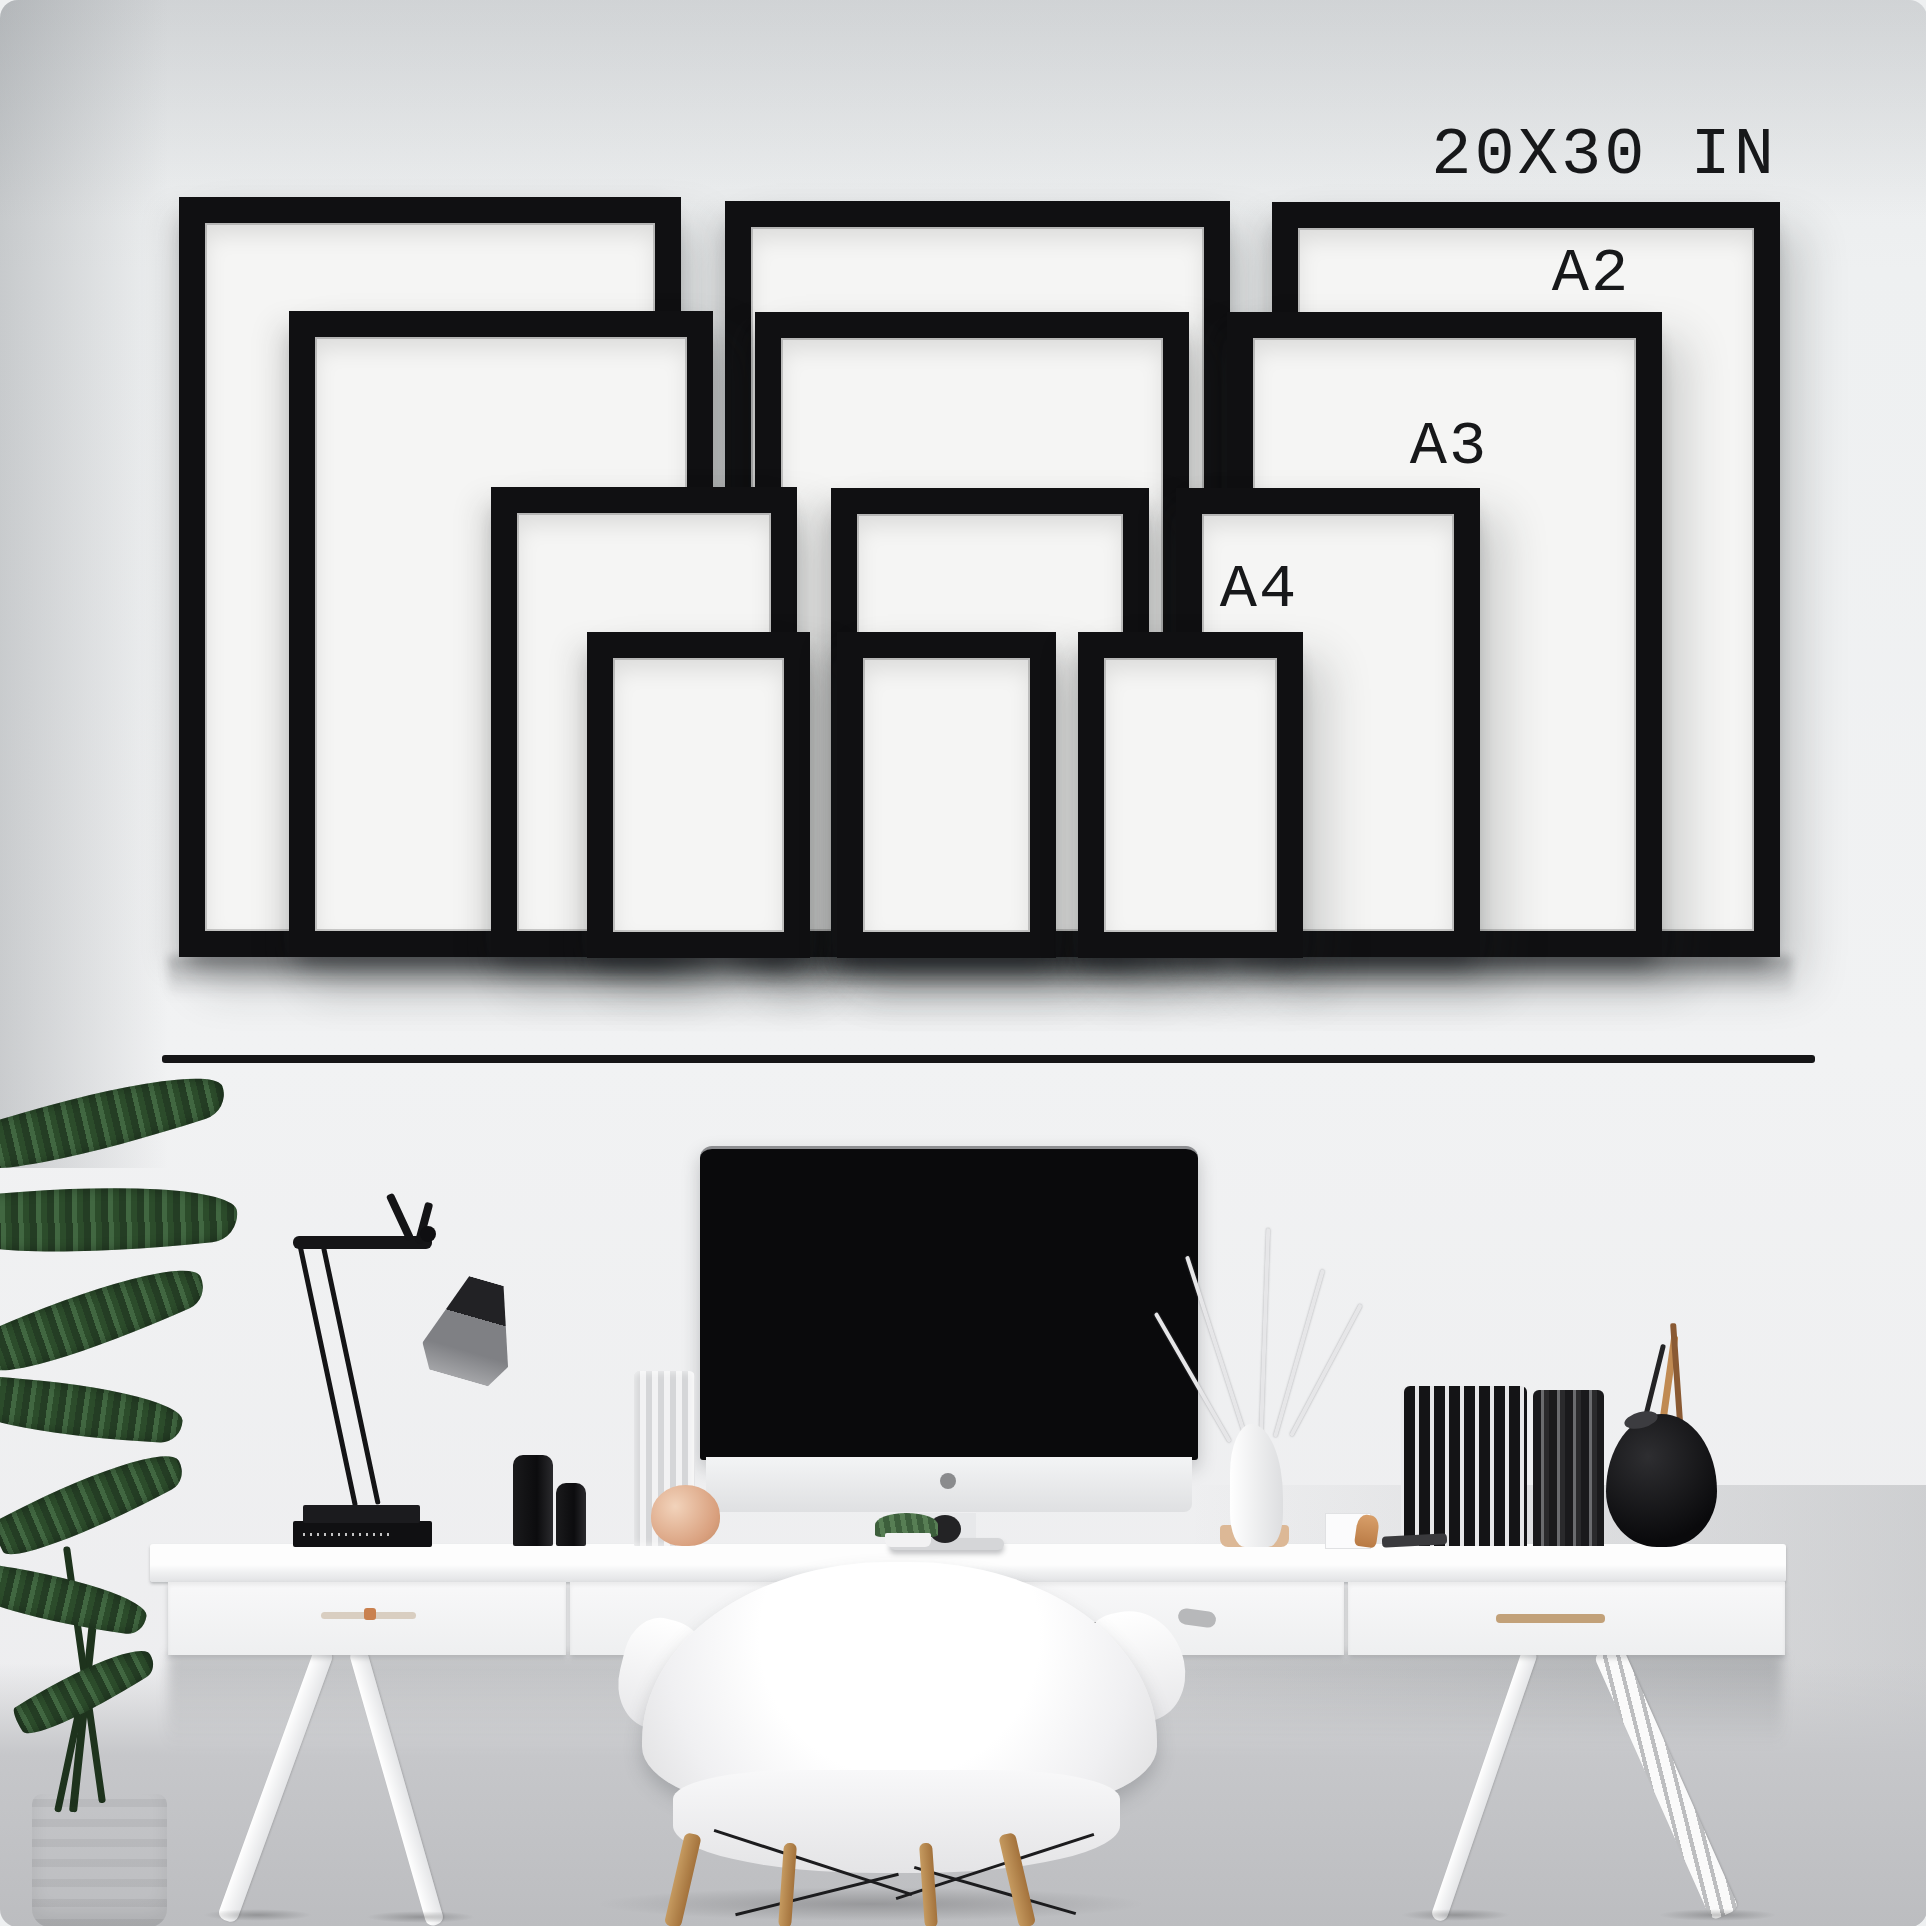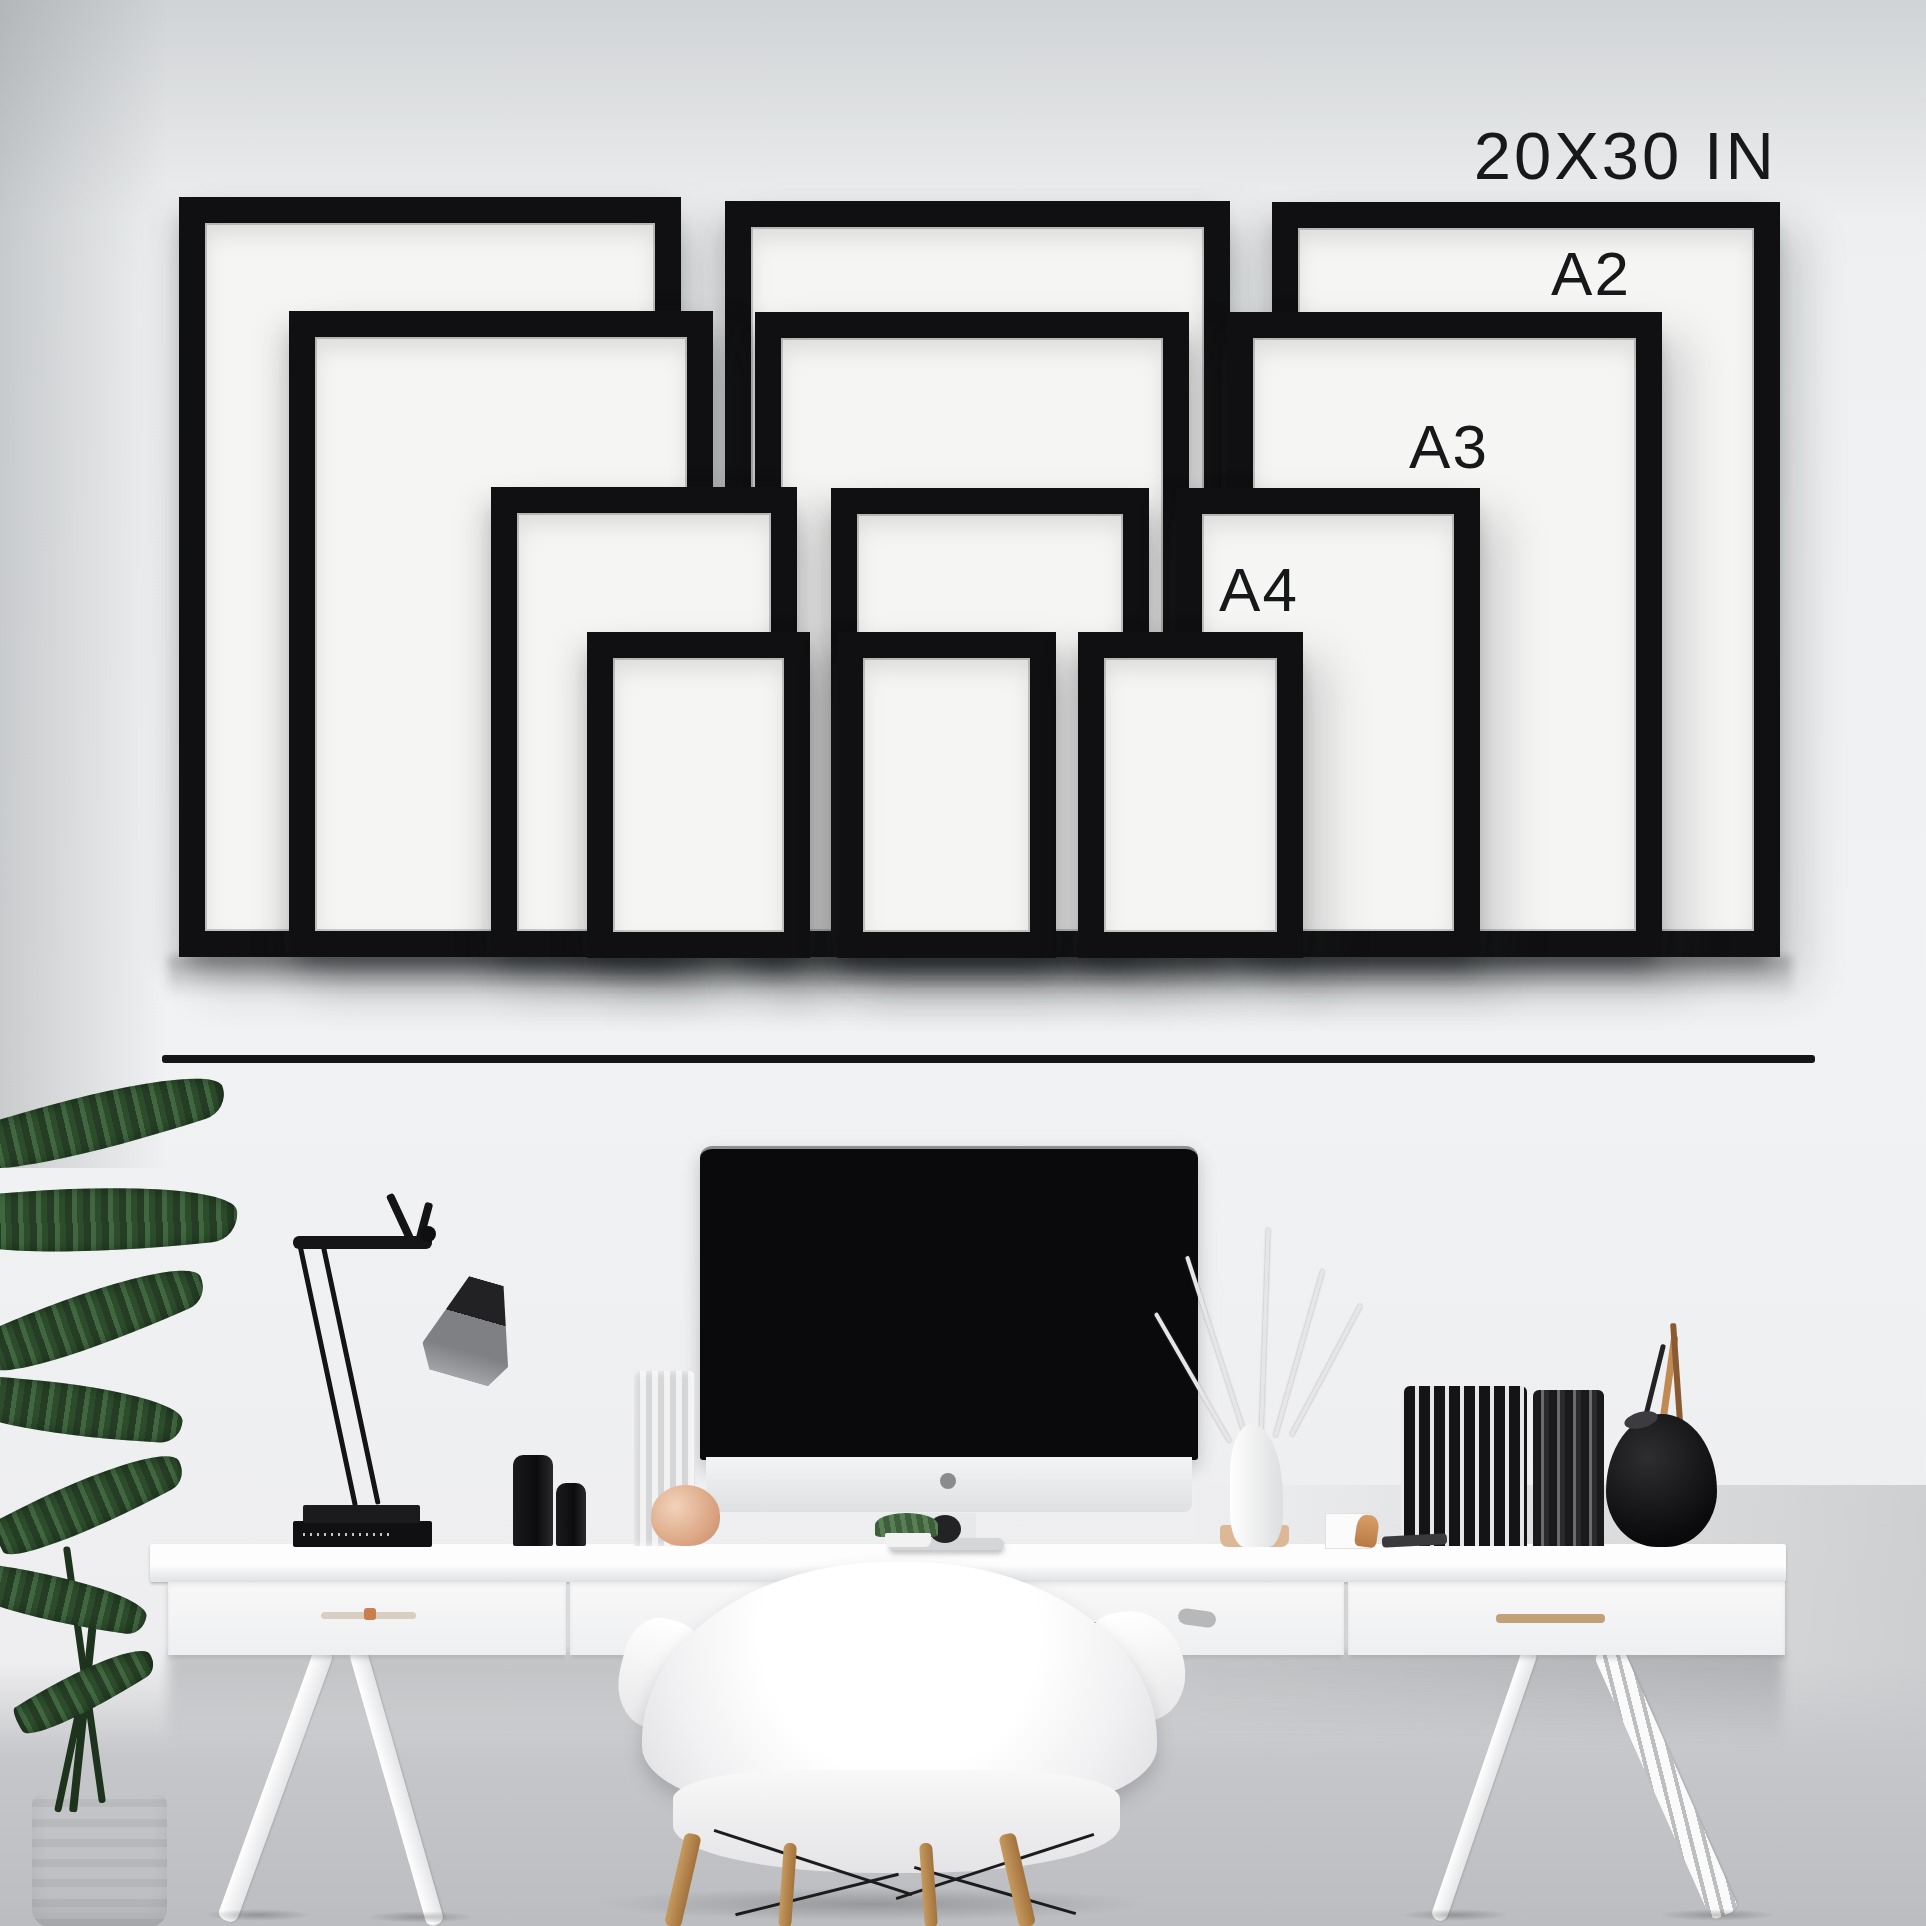--- a/index.html
+++ b/index.html
@@ -1,18 +1,18 @@
 <!DOCTYPE html>
 <html><head>
 <meta charset="utf-8">
 <style>
   html,body{margin:0;padding:0;background:#eef0f1;}
   #canvas{position:relative;width:1927px;height:1927px;overflow:hidden;
     background:linear-gradient(180deg,#e7e9ea 0%,#eef0f1 14%,#f1f2f3 55%,#ececee 100%);
-    font-family:Liberation Sans, sans-serif;color:#17181a;}
+    font-family:Liberation Mono, monospace;color:#17181a;border-radius:18px;}
   .abs{position:absolute;}
   
   .wall-corner-left{left:0;top:0;width:168px;height:1168px;
     background:linear-gradient(90deg,rgba(110,115,120,.30),rgba(110,115,120,0));}
   .wall-top-band{left:0;top:0;width:1927px;height:218px;
     background:linear-gradient(180deg,rgba(150,155,160,.28),rgba(150,155,160,0));}
   .wall-right-low{left:1188px;top:1485px;width:739px;height:442px;
     background:linear-gradient(90deg,rgba(90,94,98,0),rgba(90,94,98,.22));}
   
   .frame{position:absolute;box-sizing:border-box;border:26px solid #101012;background:#f5f5f4;

